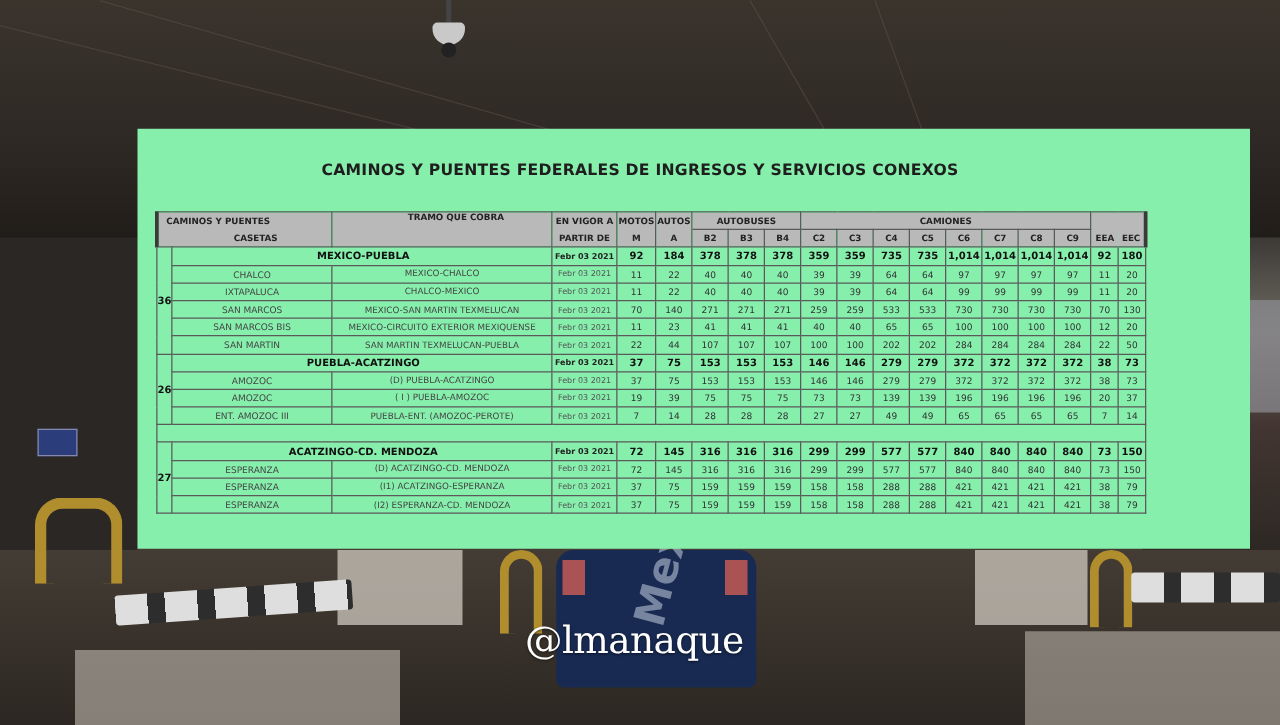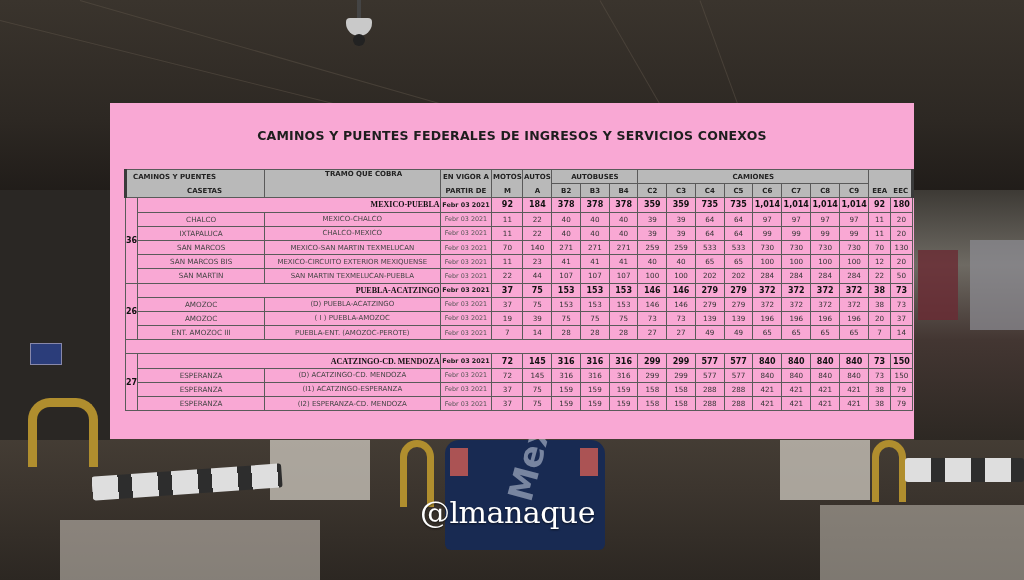--- a/index.html
+++ b/index.html
@@ -28,36 +28,36 @@
   .right-red { position:absolute; left:918px; top:250px; width:40px; height:70px; background:#6a2a33; opacity:.8; }
   .car { position:absolute; left:445px; top:440px; width:160px; height:110px; background:#182a52; border-radius:14px 14px 6px 6px; }
   .car-light-l { position:absolute; left:450px; top:448px; width:18px; height:28px; background:#c65a55; opacity:.85; }
   .car-light-r { position:absolute; left:580px; top:448px; width:18px; height:28px; background:#c65a55; opacity:.85; }
   .car-text { position:absolute; left:490px; top:442px; color:#c8d0e0; font-weight:bold; font-size:34px; transform:rotate(-75deg); opacity:.55; }
   .barrier { position:absolute; height:24px; border-radius:3px;
     background:repeating-linear-gradient(90deg,#dedede 0 26px,#2d2d2d 26px 40px); }
   .block { position:absolute; background:#cfc9c0; opacity:.75; }
 
   
-  .doc { position:absolute; left:110px; top:103px; width:804px; height:336px; background:#f9a8d4; }
+  .doc { position:absolute; left:110px; top:103px; width:890px; height:336px; background:#86efac; }
   .doc-title { position:absolute; left:0; width:804px; text-align:center; color:#1e1e1e; font-weight:bold; }
   .t1 { top:25px; font-size:12.5px; letter-spacing:.2px; }
   .t2 { top:40px; font-size:10.5px; left:-14px; }
   .t3 { top:54px; font-size:8.5px; font-weight:normal; left:-14px; }
 
   table.tarifas { position:absolute; left:14px; top:66px; border-collapse:collapse; table-layout:fixed; font-size:7.4px; color:#222; }
   table.tarifas td, table.tarifas th { padding:0; height:13.2px; text-align:center; border:1px solid #5a5a5a; overflow:hidden; white-space:nowrap; }
   .hdr th { background:#b9b9b9; color:#222; font-weight:bold; font-size:7px; border-color:#444; }
   .hdr-top th { border-top:3px solid #3a3a3a; }
   .hdr-bot th { border-bottom:3px solid #3a3a3a; }
   .outer-l { border-left:3px solid #3a3a3a !important;margin-top:30px; }
   .outer-r { border-right:3px solid #3a3a3a !important; }
   td.num { font-size:7.2px; color:#333; }
   tr.group td { font-weight:bold; font-size:8px; color:#111; }
-  tr.group td.lbl { text-align:right; padding-left:2px;font-family:Liberation Serif, serif; }
+  tr.group td.lbl { text-align:center; padding-left:2px; }
   td.idx { width:10px; font-size:7px; color:#555; border-top:none; border-bottom:none; }
   td.caseta { text-align:left; padding-left:18px; color:#444; font-size:7.2px; }
   td.tramo { text-align:left; padding-left:6px; color:#444; font-size:7px; }
   td.fecha { font-size:6.4px; color:#555; }
   tr.group td.fecha { font-size:6.4px; color:#222; }
   .spacer td { border-left:none; border-right:none; height:6px; border-bottom:2px solid #777; }
   td.big { font-size:9px; }
 
   .logo { position:absolute; left:420px; top:495px; color:#fff; font-family:"DejaVu Serif", serif; font-size:30px; letter-spacing:-0.5px; text-shadow:0 1px 2px rgba(0,0,0,.6); }
 </style>

